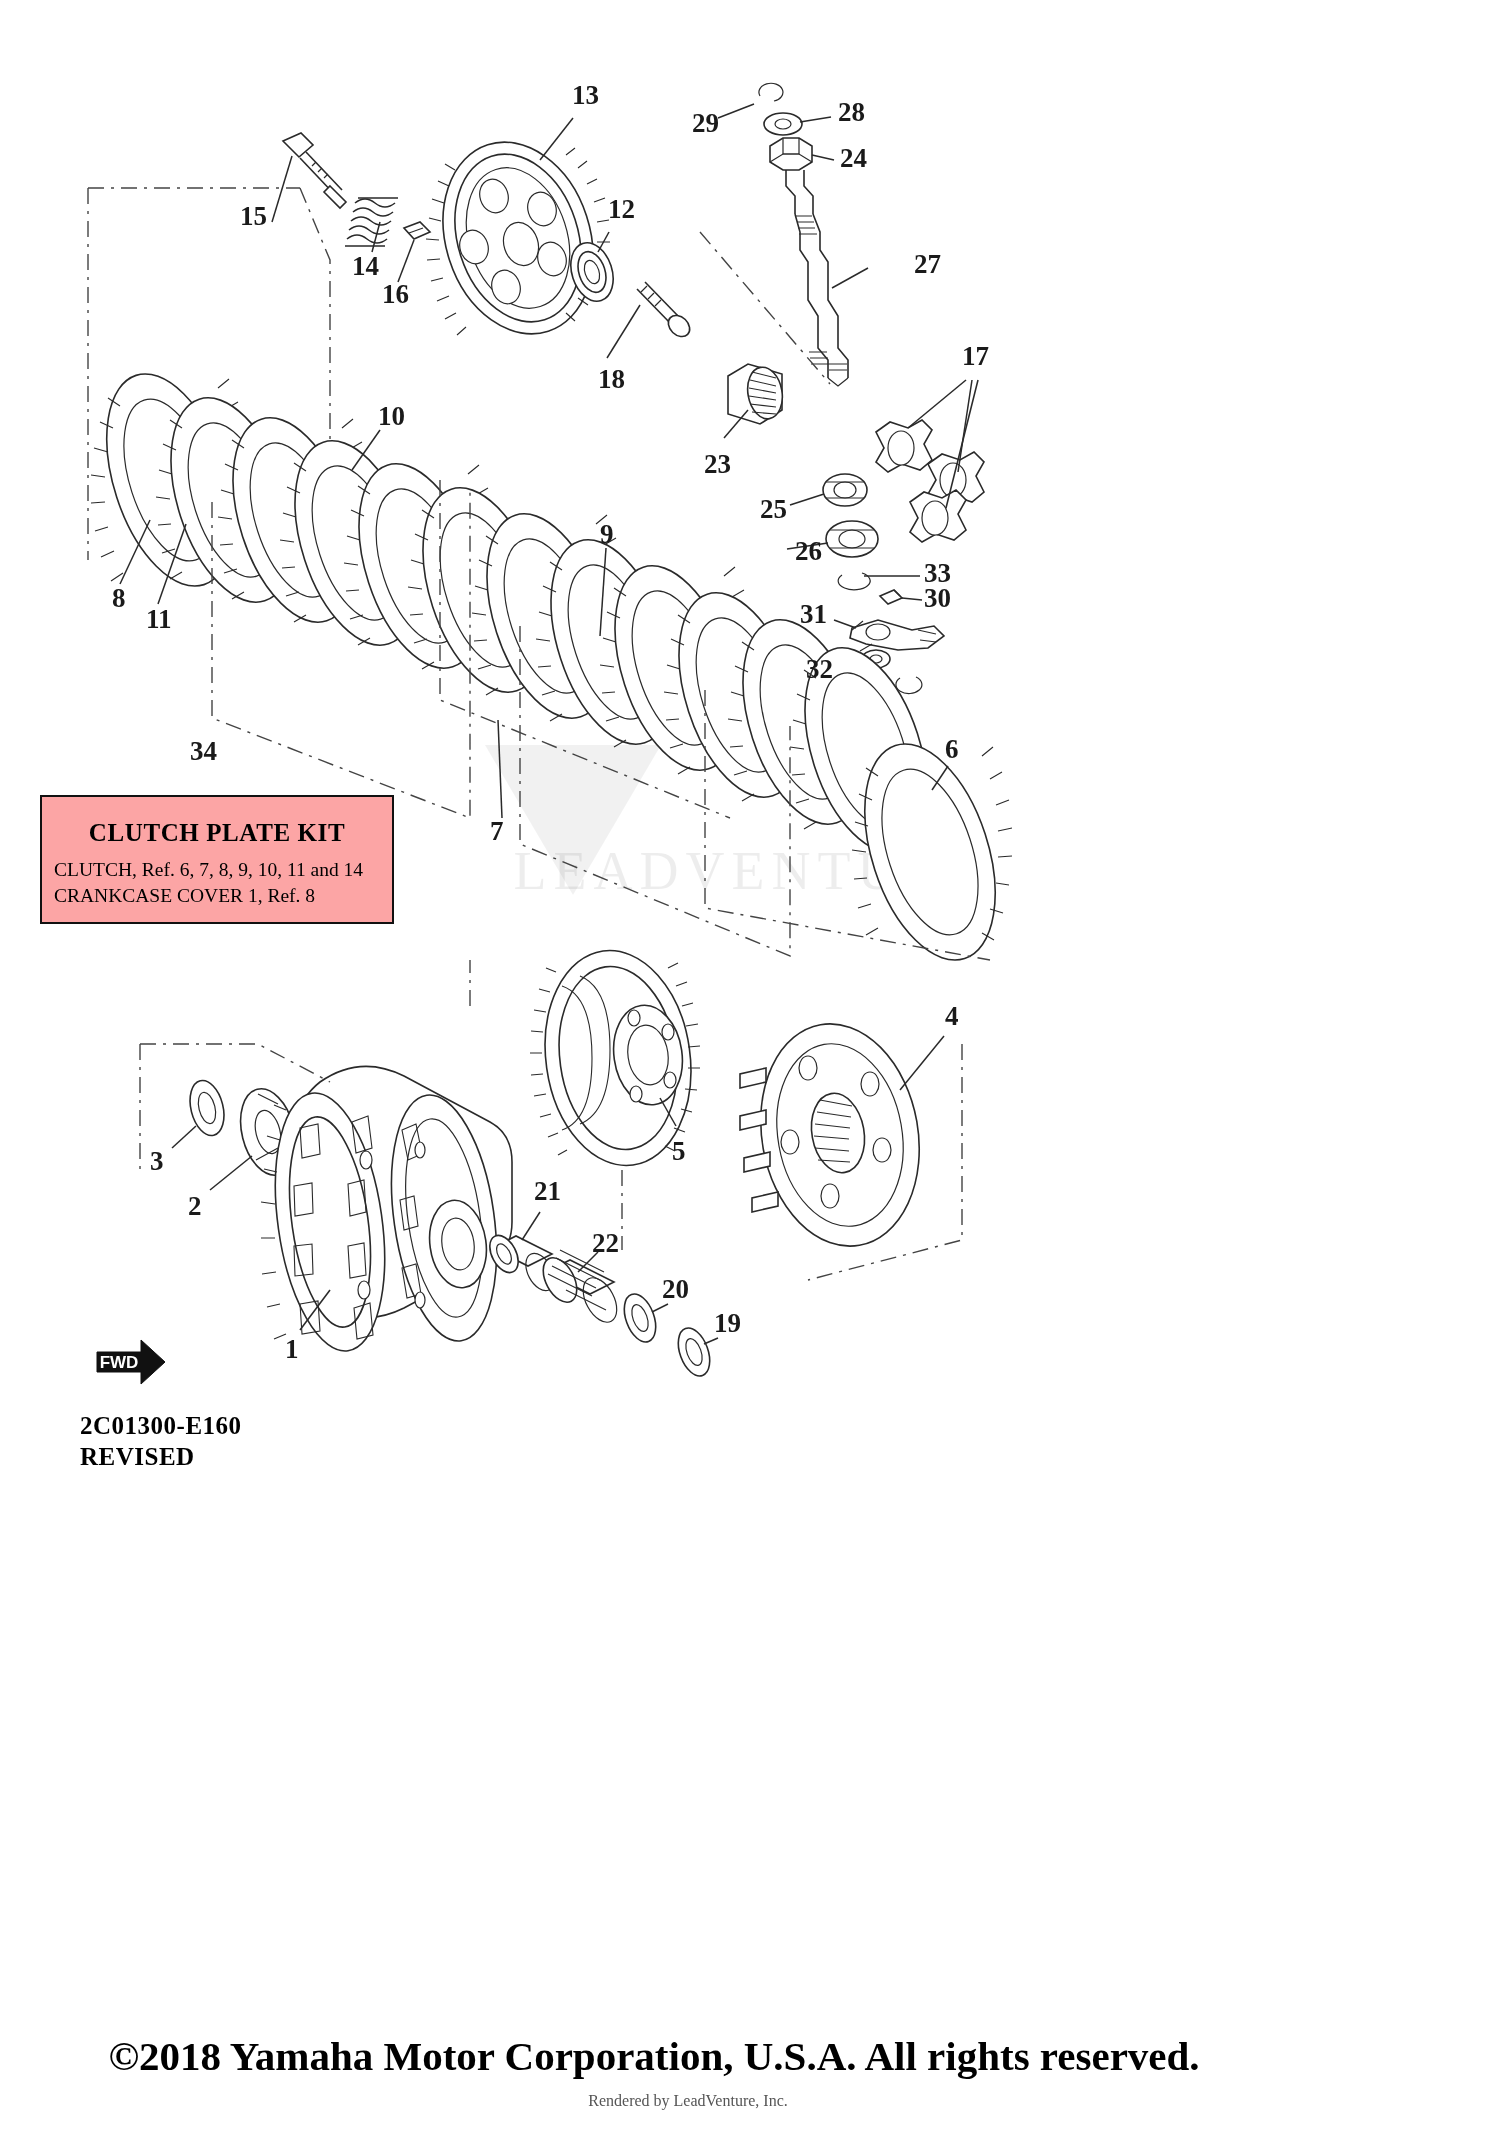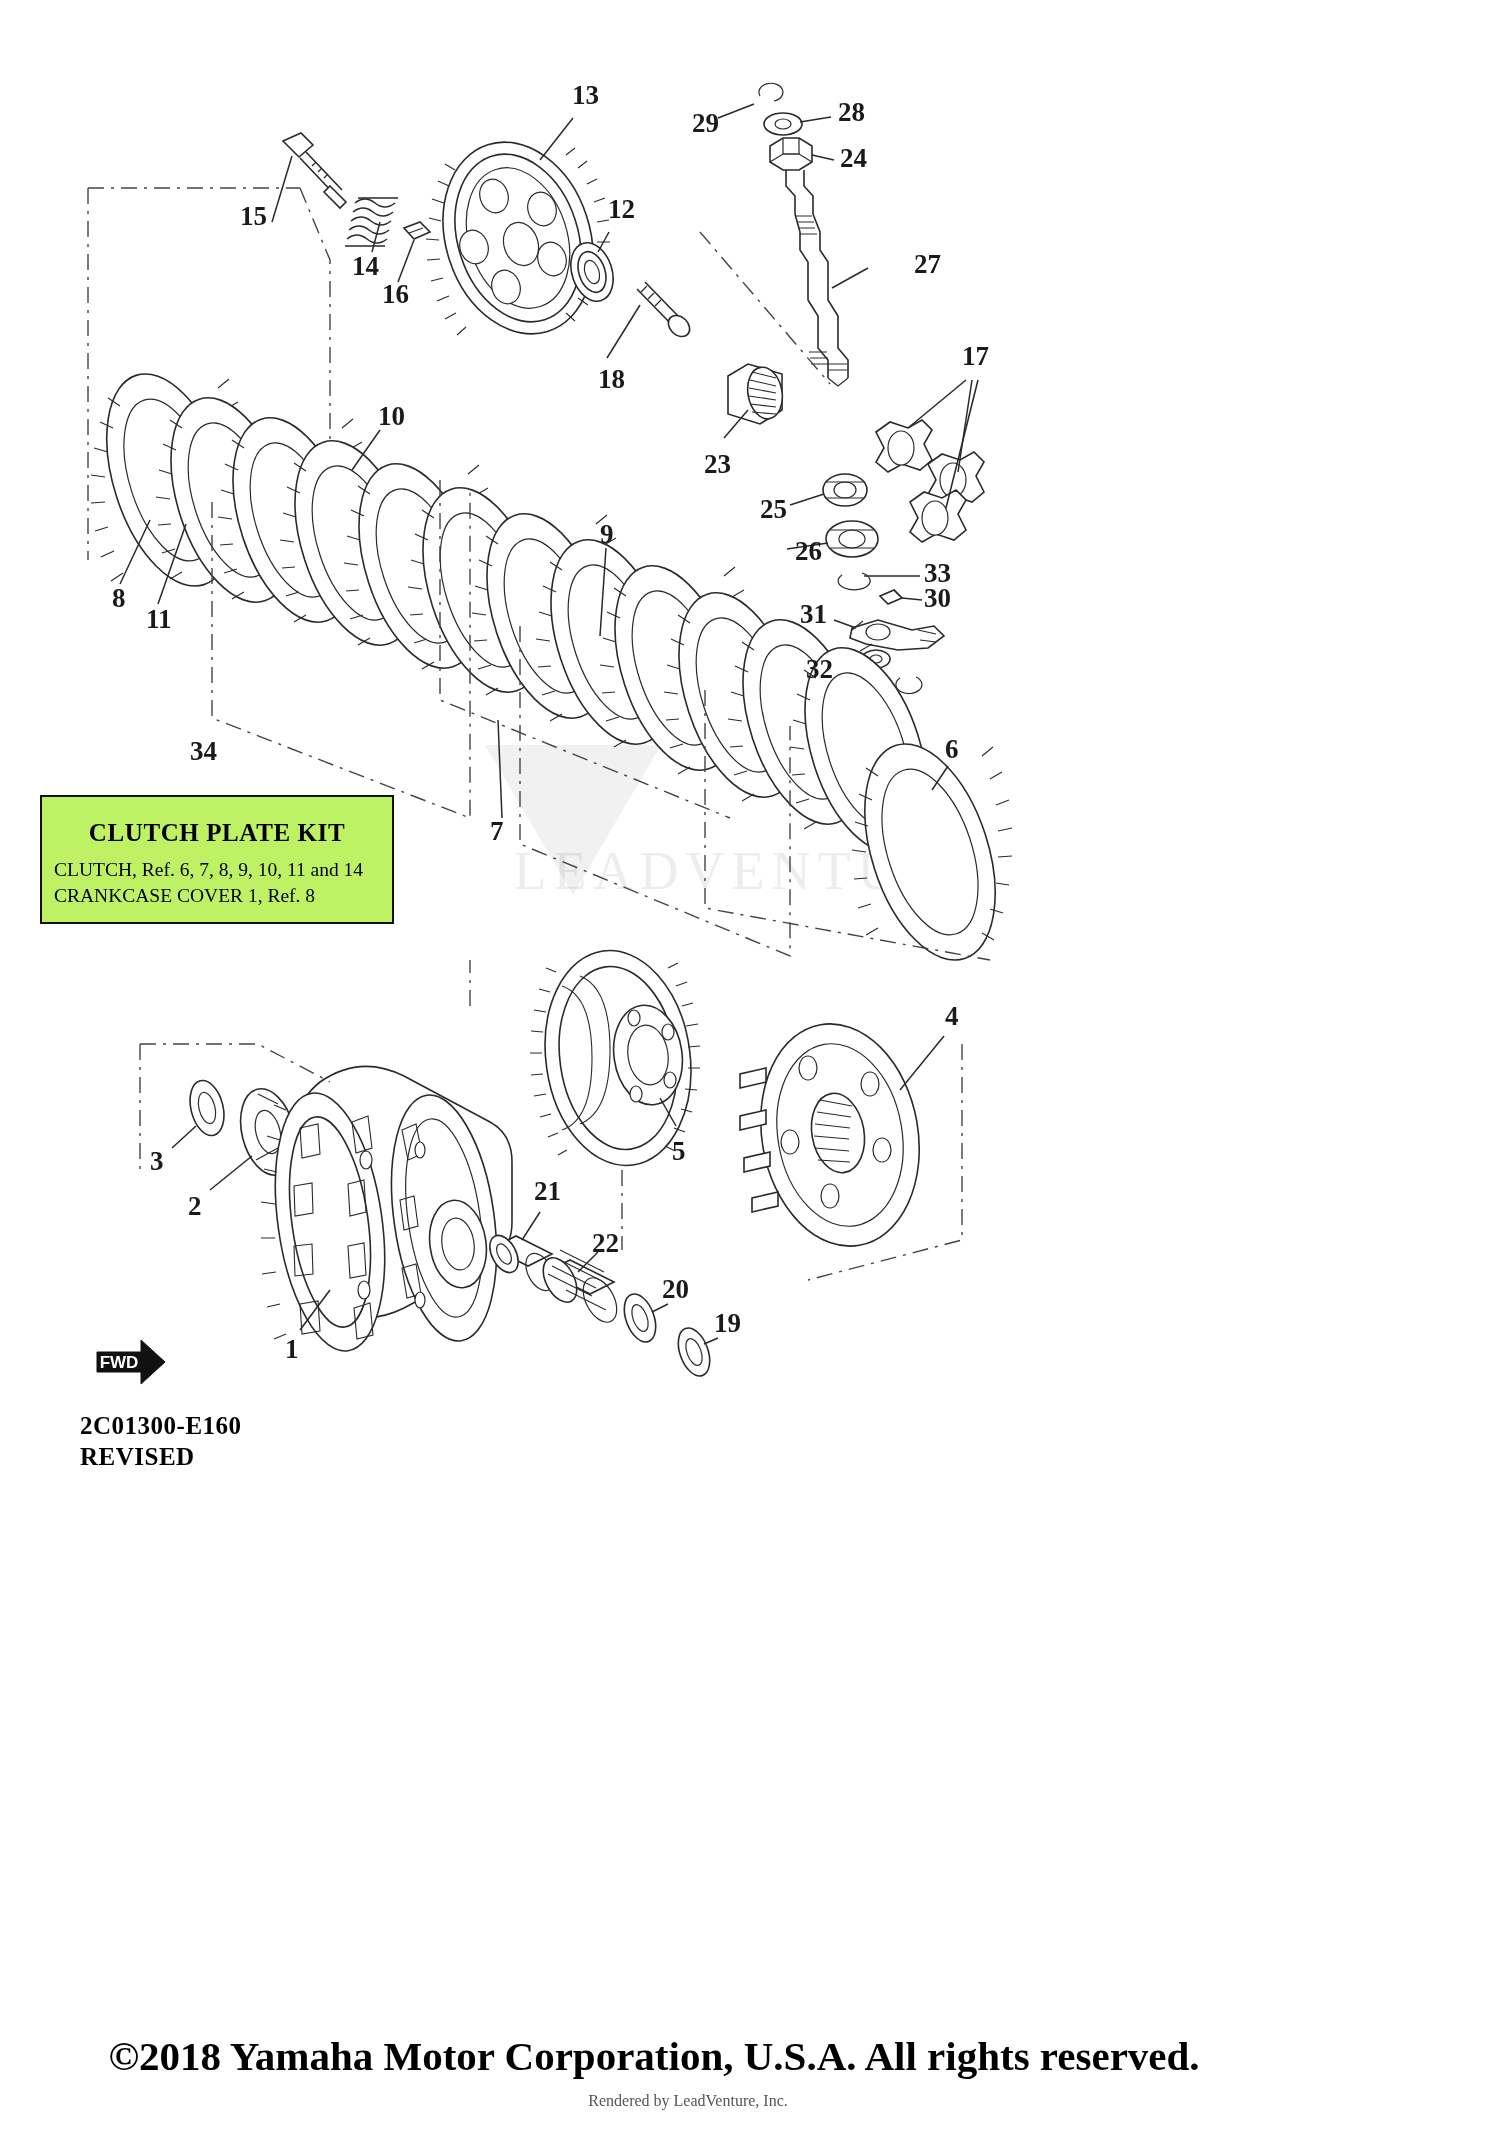--- a/index.html
+++ b/index.html
@@ -8,21 +8,21 @@
 
   
   .lbl{position:absolute;font-family:"Liberation Serif",serif;font-size:27px;font-weight:700;color:#1a1a1a;white-space:nowrap;}
 
   
   .watermark{position:absolute;left:355px;top:745px;width:790px;height:200px;pointer-events:none;}
   .wm-tri{position:absolute;left:130px;top:0px;width:0;height:0;border-left:88px solid transparent;border-right:88px solid transparent;border-top:150px solid rgba(0,0,0,0.055);}
   .wm-text{position:absolute;left:0;top:95px;width:790px;text-align:center;font-family:"Liberation Serif",serif;font-size:54px;letter-spacing:7px;color:rgba(0,0,0,0.07);}
 
   
-  .kitbox{position:absolute;left:40px;top:795px;width:350px;height:125px;border:2.2px solid #111;background:#bef264;}
+  .kitbox{position:absolute;left:40px;top:795px;width:350px;height:125px;border:2.2px solid #111;background:#fca5a5;}
   .kit-title{position:absolute;top:22px;width:100%;text-align:center;font-size:25px;font-weight:700;letter-spacing:.6px;}
   .kit-l1{position:absolute;top:62px;left:12px;font-size:19.5px;}
   .kit-l2{position:absolute;top:88px;left:12px;font-size:19.5px;}
 
   
   .fwd{position:absolute;left:95px;top:1338px;width:72px;height:48px;}
   .fwd svg{display:block;}
 
   
   .code{position:absolute;left:80px;top:1412px;font-size:25px;font-weight:700;letter-spacing:.5px;}

